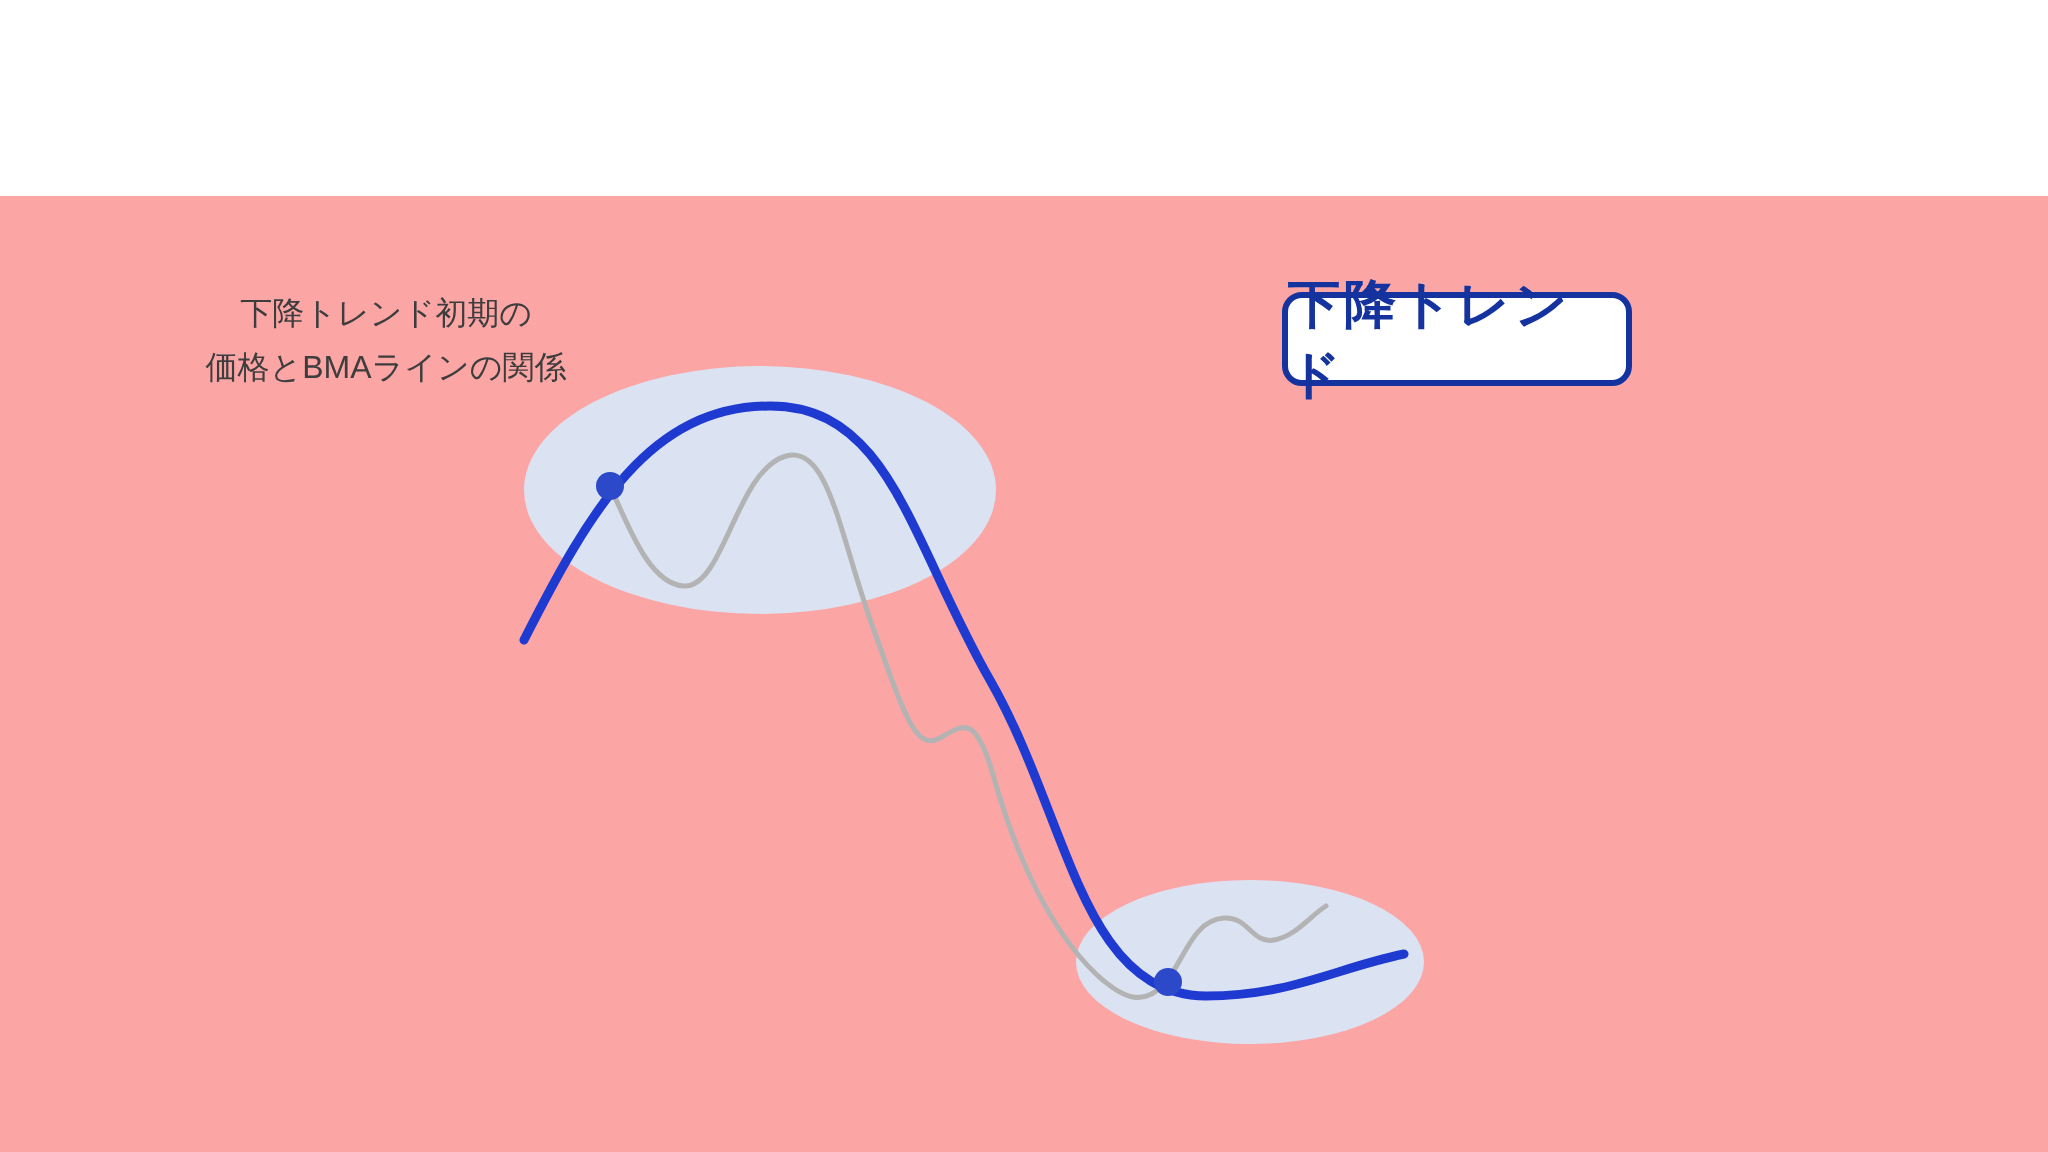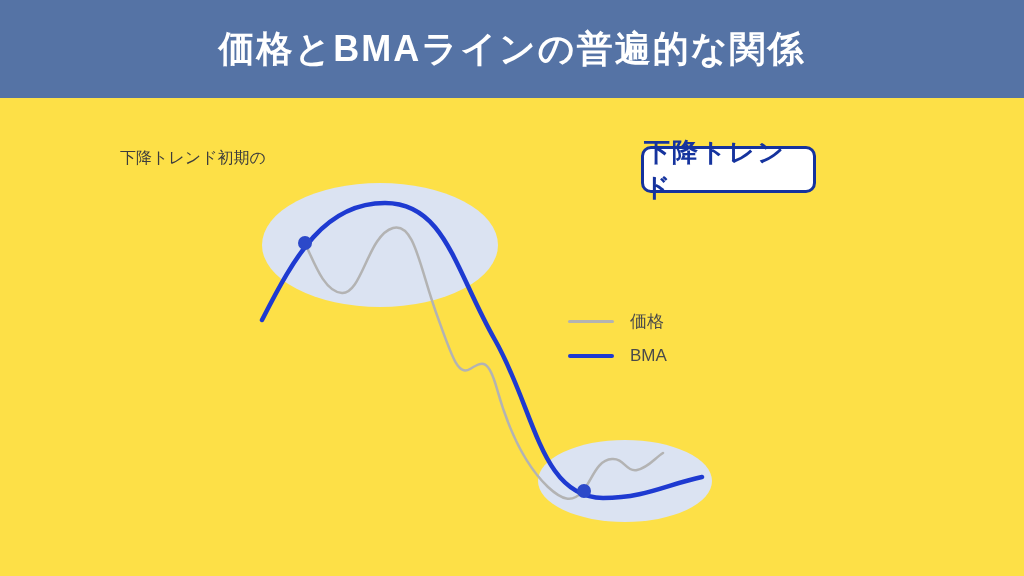--- a/index.html
+++ b/index.html
@@ -30,21 +30,21 @@
     font-size: 36px;
     font-weight: bold;
     letter-spacing: 2px;
     text-align: center;
   }
   .canvas {
     position: absolute;
     left: 0; top: 98px;
     width: 1024px;
     height: 478px;
-    background: #fde047;
+    background: #fca5a5;
   }
   .annotation {
     position: absolute;
     left: 78px;
     top: 46px;
     width: 230px;
     text-align: center;
     color: #3d3d3d;
     font-size: 16px;
     line-height: 1.7;
@@ -99,28 +99,26 @@
   .legend-label {
     font-size: 17px;
     color: #4a4a4a;
   }
 </style>
 </head>
 <body>
 
 <div class="page">
 
-  <header class="banner">
-    <h1 class="title">価格とBMAラインの普遍的な関係</h1>
-  </header>
 
   <main class="canvas">
 
     <div class="annotation">
       <div>下降トレンド初期の</div>
+      <div>価格とBMAラインの関係</div>
     </div>
 
     <div class="badge">
       <span>下降トレンド</span>
     </div>
 
     <svg class="chart-svg" viewBox="0 98 1024 478" preserveAspectRatio="none">
 
       <ellipse cx="380" cy="245" rx="118" ry="62" fill="#dbe3f2"></ellipse>
       <ellipse cx="625" cy="481" rx="87" ry="41" fill="#dbe3f2"></ellipse>
@@ -140,25 +138,15 @@
       <path fill="none" stroke-width="4.5" stroke-linecap="round" d="M 262 320
                C 295 255, 325 203, 385 203
                C 445 203, 455 270, 495 340
                C 535 410, 540 497, 603 498
                C 645 498, 668 484, 702 477" stroke="#1e3ad1"></path>
 
       <circle cx="305" cy="243" r="7" fill="#2c49c9"></circle>
       <circle cx="584" cy="491" r="7" fill="#2c49c9"></circle>
     </svg>
 
-    <div class="legend">
-      <div class="legend-row">
-        <span class="swatch gray"></span>
-        <span class="legend-label">価格</span>
-      </div>
-      <div class="legend-row">
-        <span class="swatch blue"></span>
-        <span class="legend-label">BMA</span>
-      </div>
-    </div>
 
   </main>
 </div>
 
 </body></html>

